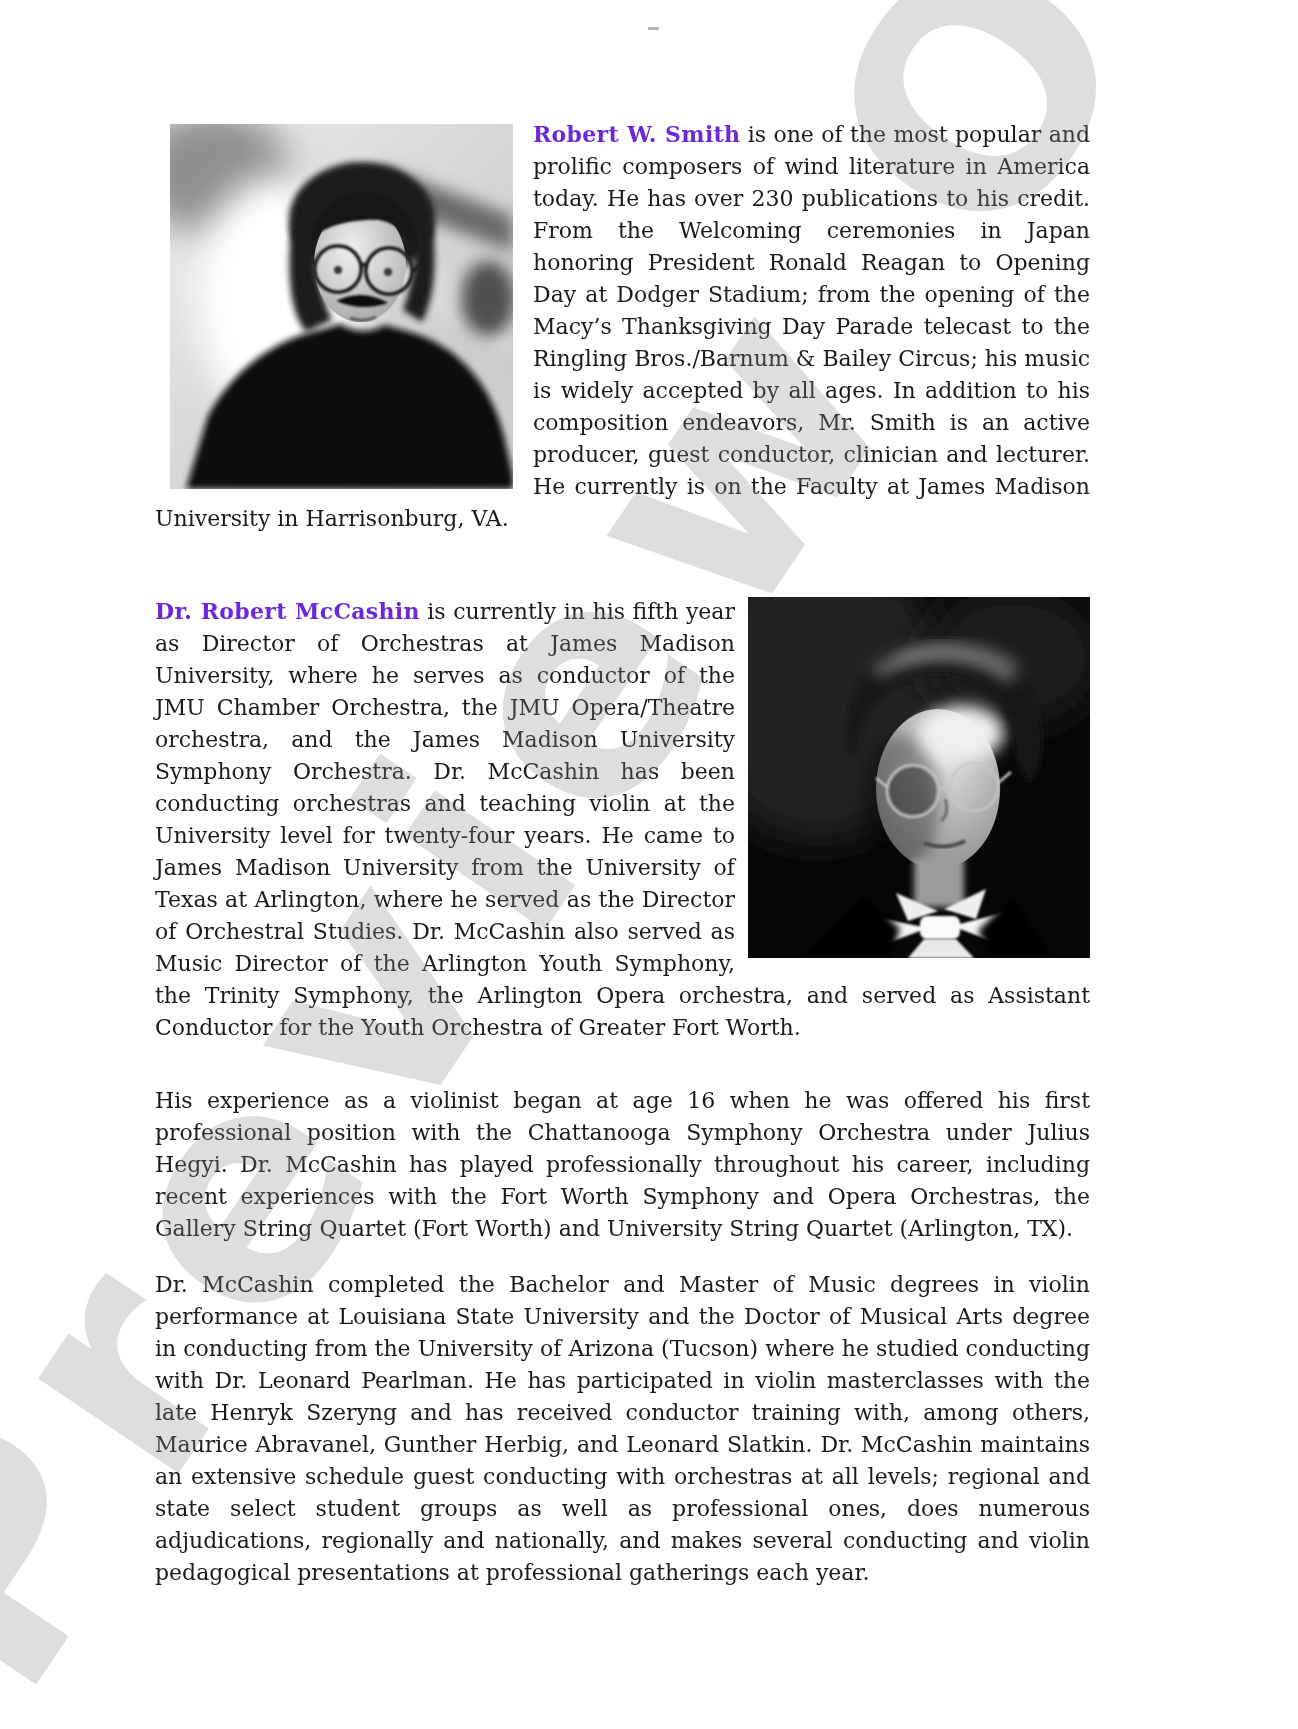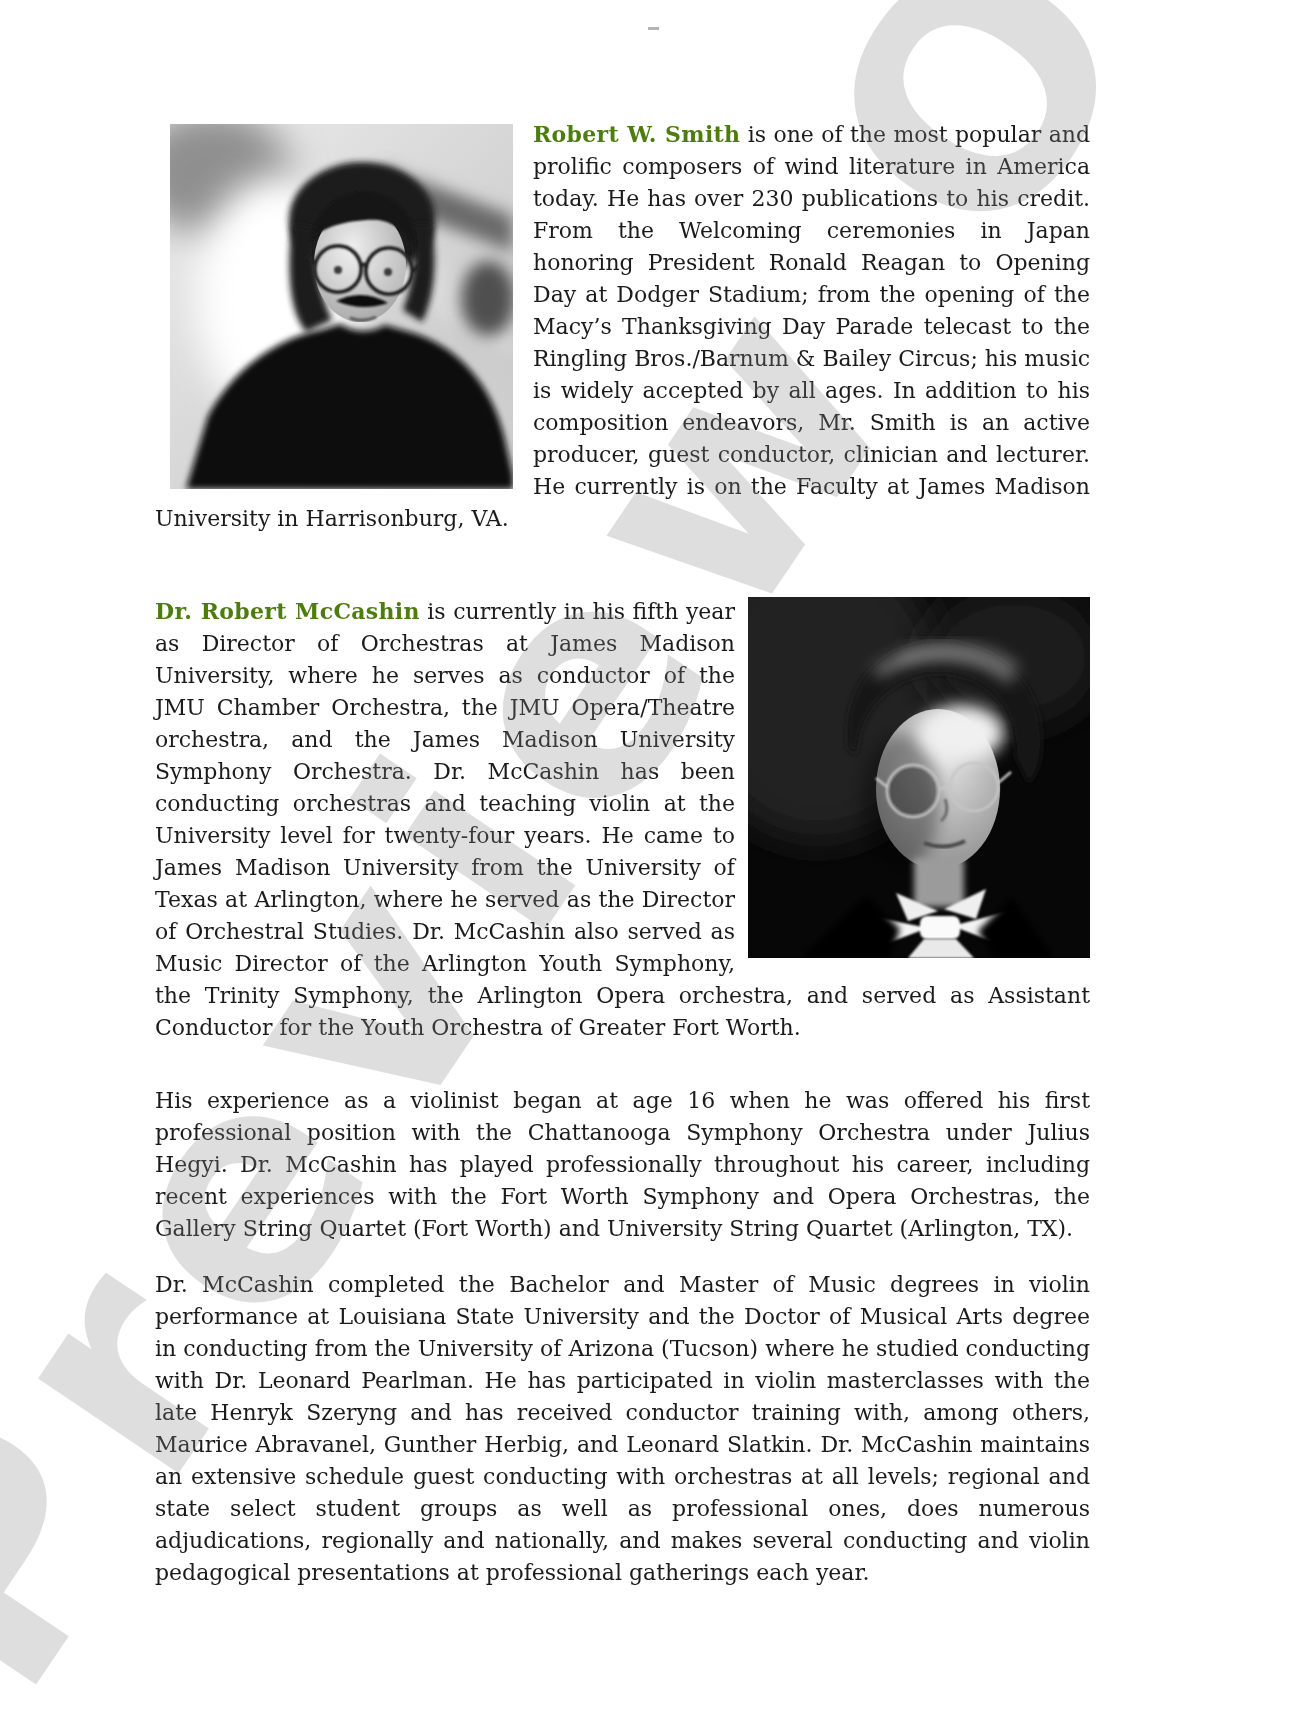--- a/index.html
+++ b/index.html
@@ -29,21 +29,21 @@
   .bio::after { content: ""; display: block; clear: both; }
 
   .bio p, .para {
     margin: 0;
     font-size: 22px;
     line-height: 32px;
     text-align: justify;
     position: relative;
     z-index: 3;
   }
-  .bio p b { color: #4d7c0f; letter-spacing: 0.3px; }
+  .bio p b { color: #6d28d9; letter-spacing: 0.3px; }
 
   .photo {
     position: relative;
     z-index: 1;
     background: #111;
   }
   .photo svg { display: block; }
 
   .photo-smith {
     float: left;

